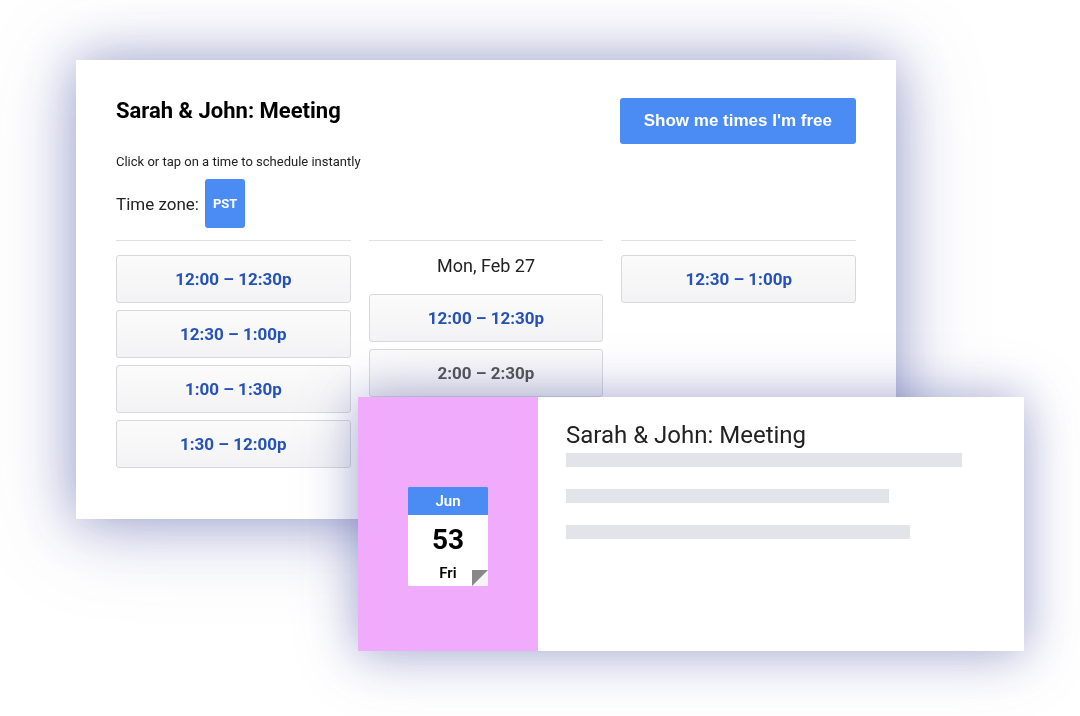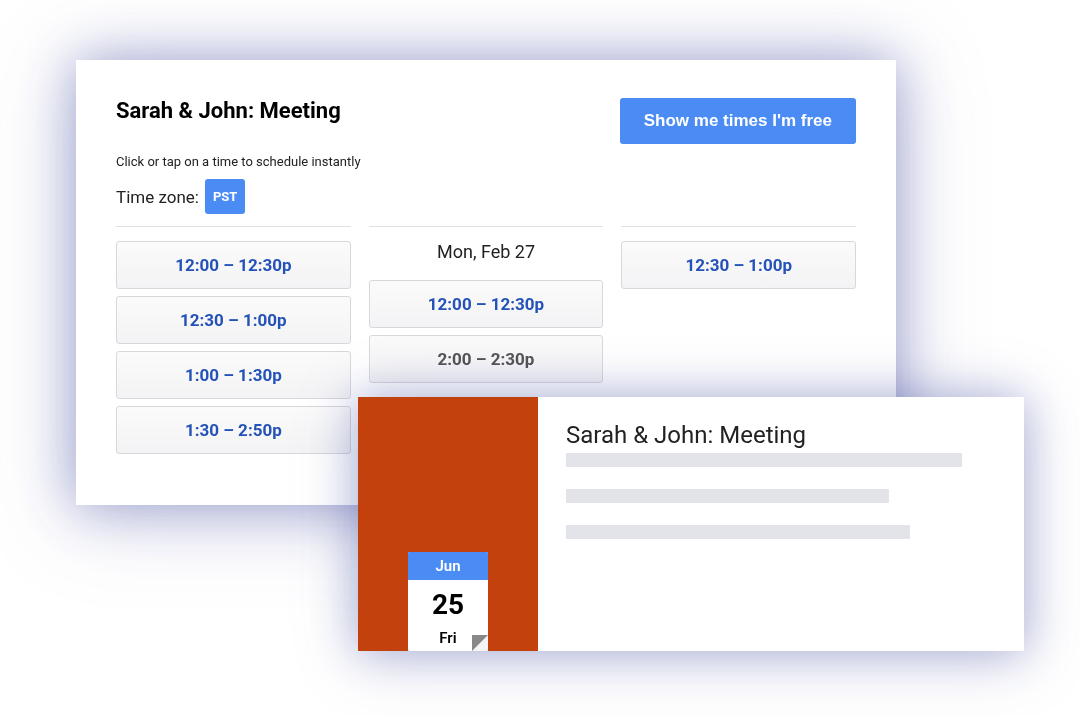--- a/index.html
+++ b/index.html
@@ -56,21 +56,21 @@
       align-items: center;
       gap: 6px;
       margin-bottom: 12px;
     }
     .timezone-badge {
       display: inline-block;
       background: #4a8cf4;
       color: #fff;
       font-size: 13px;
       font-weight: 700;
-      padding: 10px 8px;
+      padding: 17px 8px;
       border-radius: 3px;
     }
     .day-columns {
       display: flex;
       gap: 18px;
     }
     .day-col {
       flex: 1;
       border-top: 1px solid #e0e0e0;
       padding-top: 14px;
@@ -107,23 +107,23 @@
       filter: drop-shadow(0 0 22px rgba(50,60,150,0.3)) drop-shadow(0 6px 30px rgba(50,60,150,0.2));
     }
     .detail-card {
       display: flex;
       width: 100%;
       height: 100%;
       background: #fff;
     }
     .detail-left {
       width: 180px;
-      background: #c2410c;
-      display: flex;
-      align-items: flex-end;
+      background: #f0abfc;
+      display: flex;
+      align-items: center;
       justify-content: center;
       padding-top: 24px;
     }
     .cal-chip {
       width: 80px;
       background: #fff;
       border-radius: 1px;
       overflow: hidden;
       position: relative;
     }
@@ -201,40 +201,40 @@
     <div class="scheduler-subtitle">Click or tap on a time to schedule instantly</div>
     <div class="timezone-row">
       <span>Time zone:</span>
       <span class="timezone-badge">PST</span>
     </div>
     <div class="day-columns">
       <div class="day-col">
         <div class="slot">12:00 – 12:30p</div>
         <div class="slot">12:30 – 1:00p</div>
         <div class="slot">1:00 – 1:30p</div>
-        <div class="slot">1:30 – 2:50p</div>
+        <div class="slot">1:30 – 12:00p</div>
       </div>
       <div class="day-col">
         <div class="day-header">Mon, Feb 27</div>
         <div class="slot">12:00 – 12:30p</div>
         <div class="slot muted">2:00 – 2:30p</div>
       </div>
       <div class="day-col">
         <div class="slot">12:30 – 1:00p</div>
       </div>
     </div>
   </div>
 </div>
 
 <div class="detail-card-shadow">
   <div class="detail-card">
     <div class="detail-left">
       <div class="cal-chip">
         <div class="cal-chip-month">Jun</div>
-        <div class="cal-chip-day">25</div>
+        <div class="cal-chip-day">53</div>
         <div class="cal-chip-dow-row">
           <span class="cal-chip-dow">Fri</span>
           <div class="fold-corner"></div>
         </div>
       </div>
     </div>
     <div class="detail-right">
       <div class="detail-title">Sarah &amp; John: Meeting</div>
       <div class="skeleton-line sk1"></div>
       <div class="skeleton-line sk2"></div>

